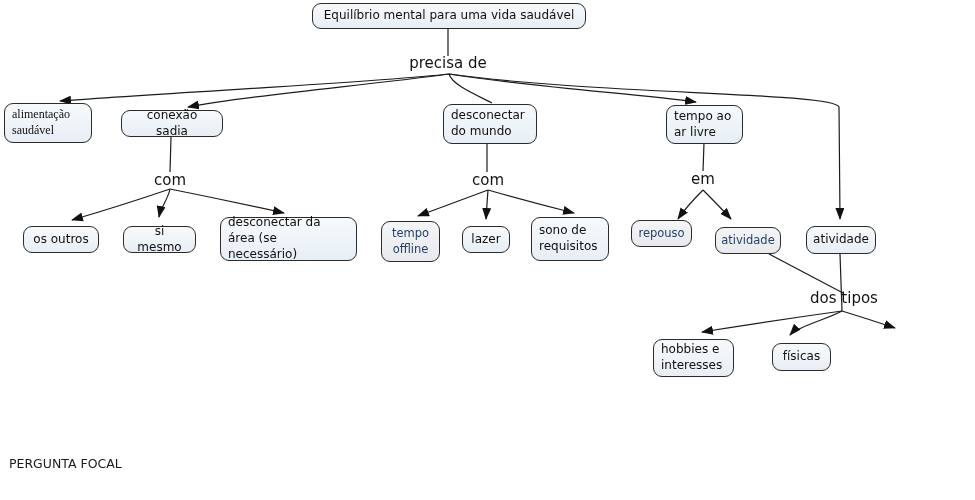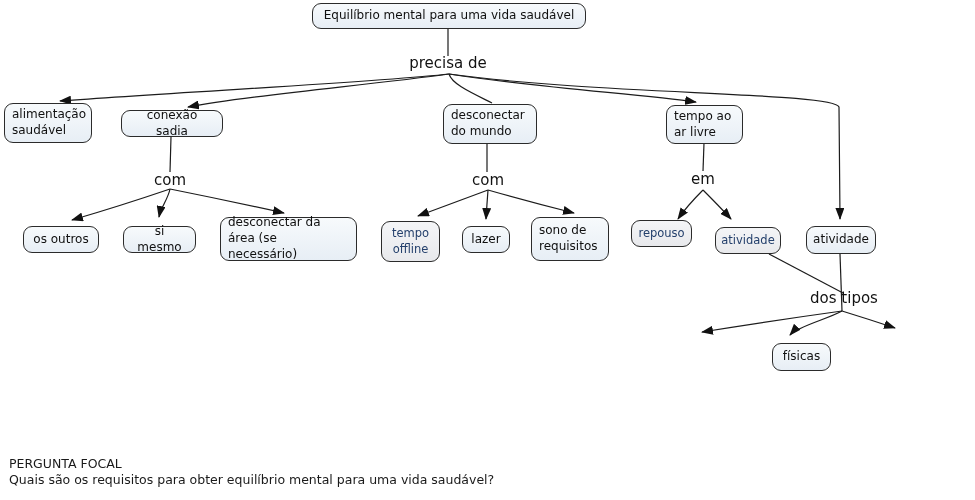--- a/index.html
+++ b/index.html
@@ -73,35 +73,35 @@
   </svg>
 
   <div class="node center" style="left:312px;top:3px;width:274px;height:26px;">Equilíbrio mental para uma vida saudável</div>
 
   <div class="link-label" style="left:448px;top:63px;">precisa de</div>
   <div class="link-label" style="left:170px;top:180px;">com</div>
   <div class="link-label" style="left:488px;top:180px;">com</div>
   <div class="link-label" style="left:703px;top:179px;">em</div>
   <div class="link-label" style="left:844px;top:298px;">dos tipos</div>
 
-  <div class="node" style="left:4px;top:103px;width:88px;height:40px;">alimentação saudável</div>
+  <div class="node" style="left:4px;top:103px;width:88px;height:40px;font-family:Liberation Serif, serif;">alimentação saudável</div>
   <div class="node center" style="left:121px;top:110px;width:102px;height:27px;">conexão sadia</div>
   <div class="node" style="left:443px;top:104px;width:94px;height:40px;">desconectar do mundo</div>
   <div class="node" style="left:666px;top:105px;width:77px;height:39px;">tempo ao ar livre</div>
 
   <div class="node center" style="left:23px;top:226px;width:76px;height:27px;">os outros</div>
   <div class="node center" style="left:123px;top:226px;width:73px;height:27px;">si mesmo</div>
   <div class="node" style="left:220px;top:217px;width:137px;height:44px;">desconectar da área (se necessário)</div>
 
   <div class="node center hl" style="left:381px;top:221px;width:59px;height:41px;">tempo offline</div>
   <div class="node center" style="left:462px;top:226px;width:48px;height:27px;">lazer</div>
   <div class="node" style="left:531px;top:217px;width:78px;height:44px;">sono de requisitos</div>
 
   <div class="node center hl" style="left:631px;top:220px;width:61px;height:27px;">repouso</div>
   <div class="node center hl" style="left:715px;top:227px;width:66px;height:27px;">atividade</div>
   <div class="node center" style="left:806px;top:226px;width:70px;height:28px;">atividade</div>
 
+  <div class="node" style="left:653px;top:339px;width:81px;height:38px;">hobbies e interesses</div>
   <div class="node center" style="left:755px;top:343px;width:59px;height:28px;margin-left:17px;">físicas</div>
 
   <div class="focal" id="focal-heading">PERGUNTA FOCAL</div>
-  <div class="focal" id="focal-question">Quais são os requisitos para obter equilíbrio mental para uma vida saudável?</div>
 
 </div>
 
 </body></html>

